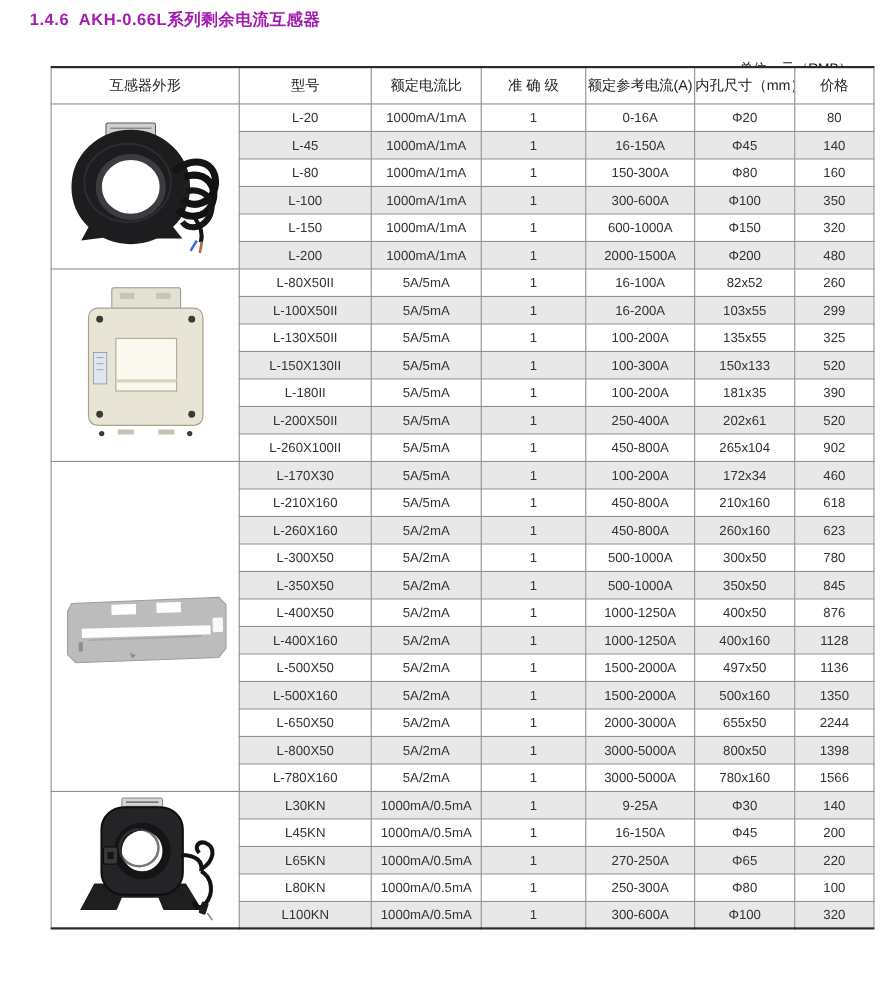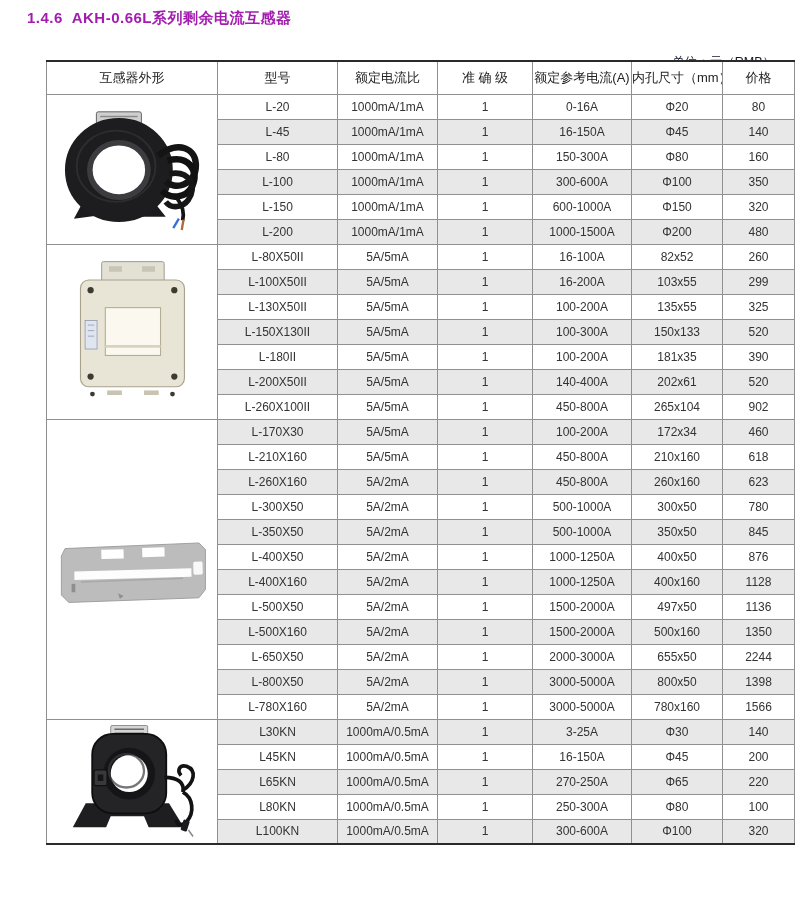--- a/index.html
+++ b/index.html
@@ -124,21 +124,21 @@
         <td class="data">1000mA/1mA</td>
         <td class="data">1</td>
         <td class="data">600-1000A</td>
         <td class="data">Φ150</td>
         <td class="data">320</td>
       </tr>
       <tr class="alt">
         <td class="data">L-200</td>
         <td class="data">1000mA/1mA</td>
         <td class="data">1</td>
-        <td class="data">1000-1500A</td>
+        <td class="data">2000-1500A</td>
         <td class="data">Φ200</td>
         <td class="data">480</td>
       </tr>
       <tr>
         <td class="img-cell" rowspan="7">
   <svg width="138" height="158" viewBox="0 0 150 165">
     <rect x="42" y="6" width="68" height="24" rx="2" fill="#e3e0d4" stroke="#9a9688" stroke-width="1"></rect>
     <rect x="50" y="11" width="14" height="6" fill="#c8c4b6"></rect>
     <rect x="86" y="11" width="14" height="6" fill="#c8c4b6"></rect>
     <rect x="19" y="26" width="113" height="116" rx="9" fill="#e9e5d6" stroke="#a8a28c" stroke-width="1.2"></rect>
@@ -194,21 +194,21 @@
         <td class="data">5A/5mA</td>
         <td class="data">1</td>
         <td class="data">100-200A</td>
         <td class="data">181x35</td>
         <td class="data">390</td>
       </tr>
       <tr class="alt">
         <td class="data">L-200X50II</td>
         <td class="data">5A/5mA</td>
         <td class="data">1</td>
-        <td class="data">140-400A</td>
+        <td class="data">250-400A</td>
         <td class="data">202x61</td>
         <td class="data">520</td>
       </tr>
       <tr>
         <td class="data">L-260X100II</td>
         <td class="data">5A/5mA</td>
         <td class="data">1</td>
         <td class="data">450-800A</td>
         <td class="data">265x104</td>
         <td class="data">902</td>
@@ -338,21 +338,21 @@
     <path d="M115,60 C130,60 137,66 135,76" fill="none" stroke="#121212" stroke-width="4"></path>
     <path d="M135,74 C148,66 150,52 139,48 C132,46 128,52 133,58" fill="none" stroke="#121212" stroke-width="4"></path>
     <path d="M135,76 C146,82 148,98 139,108 C134,113 128,112 128,106" fill="none" stroke="#121212" stroke-width="4"></path>
     <rect x="134" y="106" width="7" height="12" rx="1.5" fill="#1a1a1c" transform="rotate(18 137 112)"></rect>
     <line x1="141" y1="117" x2="146" y2="124" stroke="#888" stroke-width="1.6"></line>
   </svg>
 </td>
         <td class="data">L30KN</td>
         <td class="data">1000mA/0.5mA</td>
         <td class="data">1</td>
-        <td class="data">3-25A</td>
+        <td class="data">9-25A</td>
         <td class="data">Φ30</td>
         <td class="data">140</td>
       </tr>
       <tr>
         <td class="data">L45KN</td>
         <td class="data">1000mA/0.5mA</td>
         <td class="data">1</td>
         <td class="data">16-150A</td>
         <td class="data">Φ45</td>
         <td class="data">200</td>

